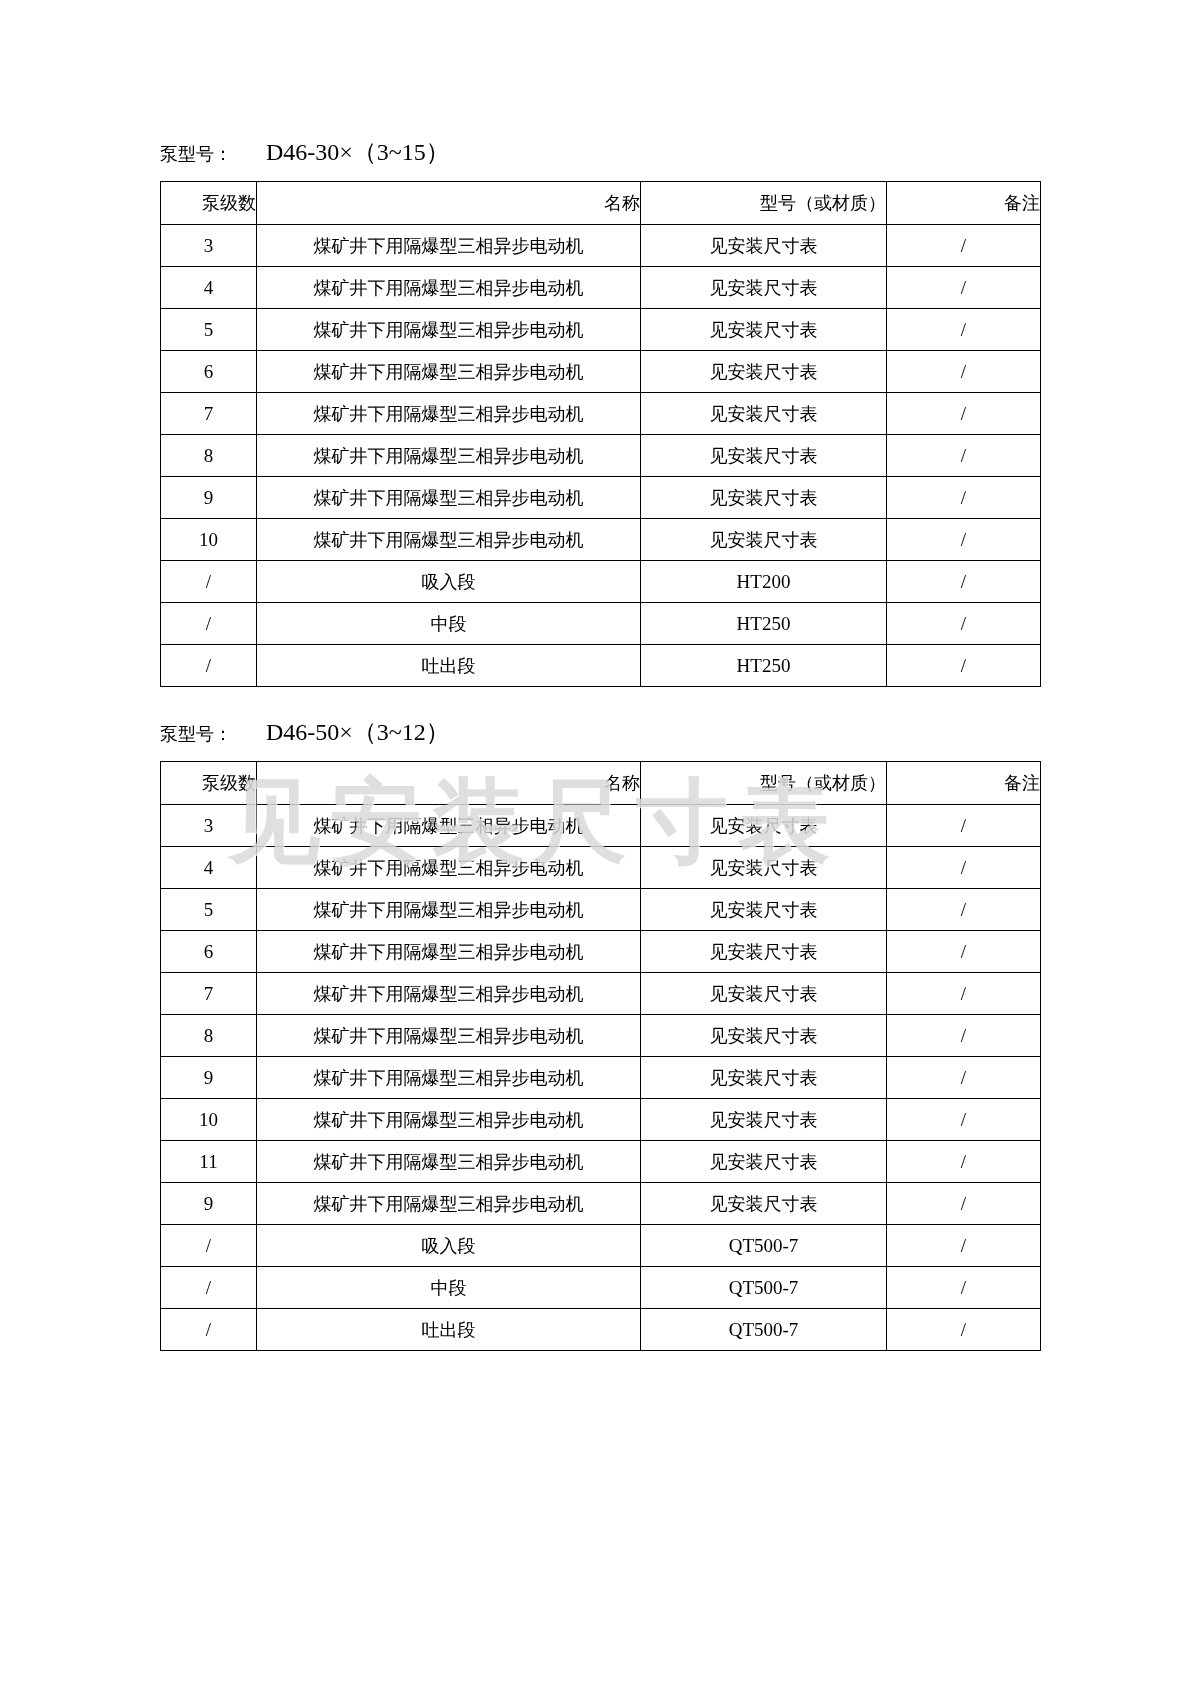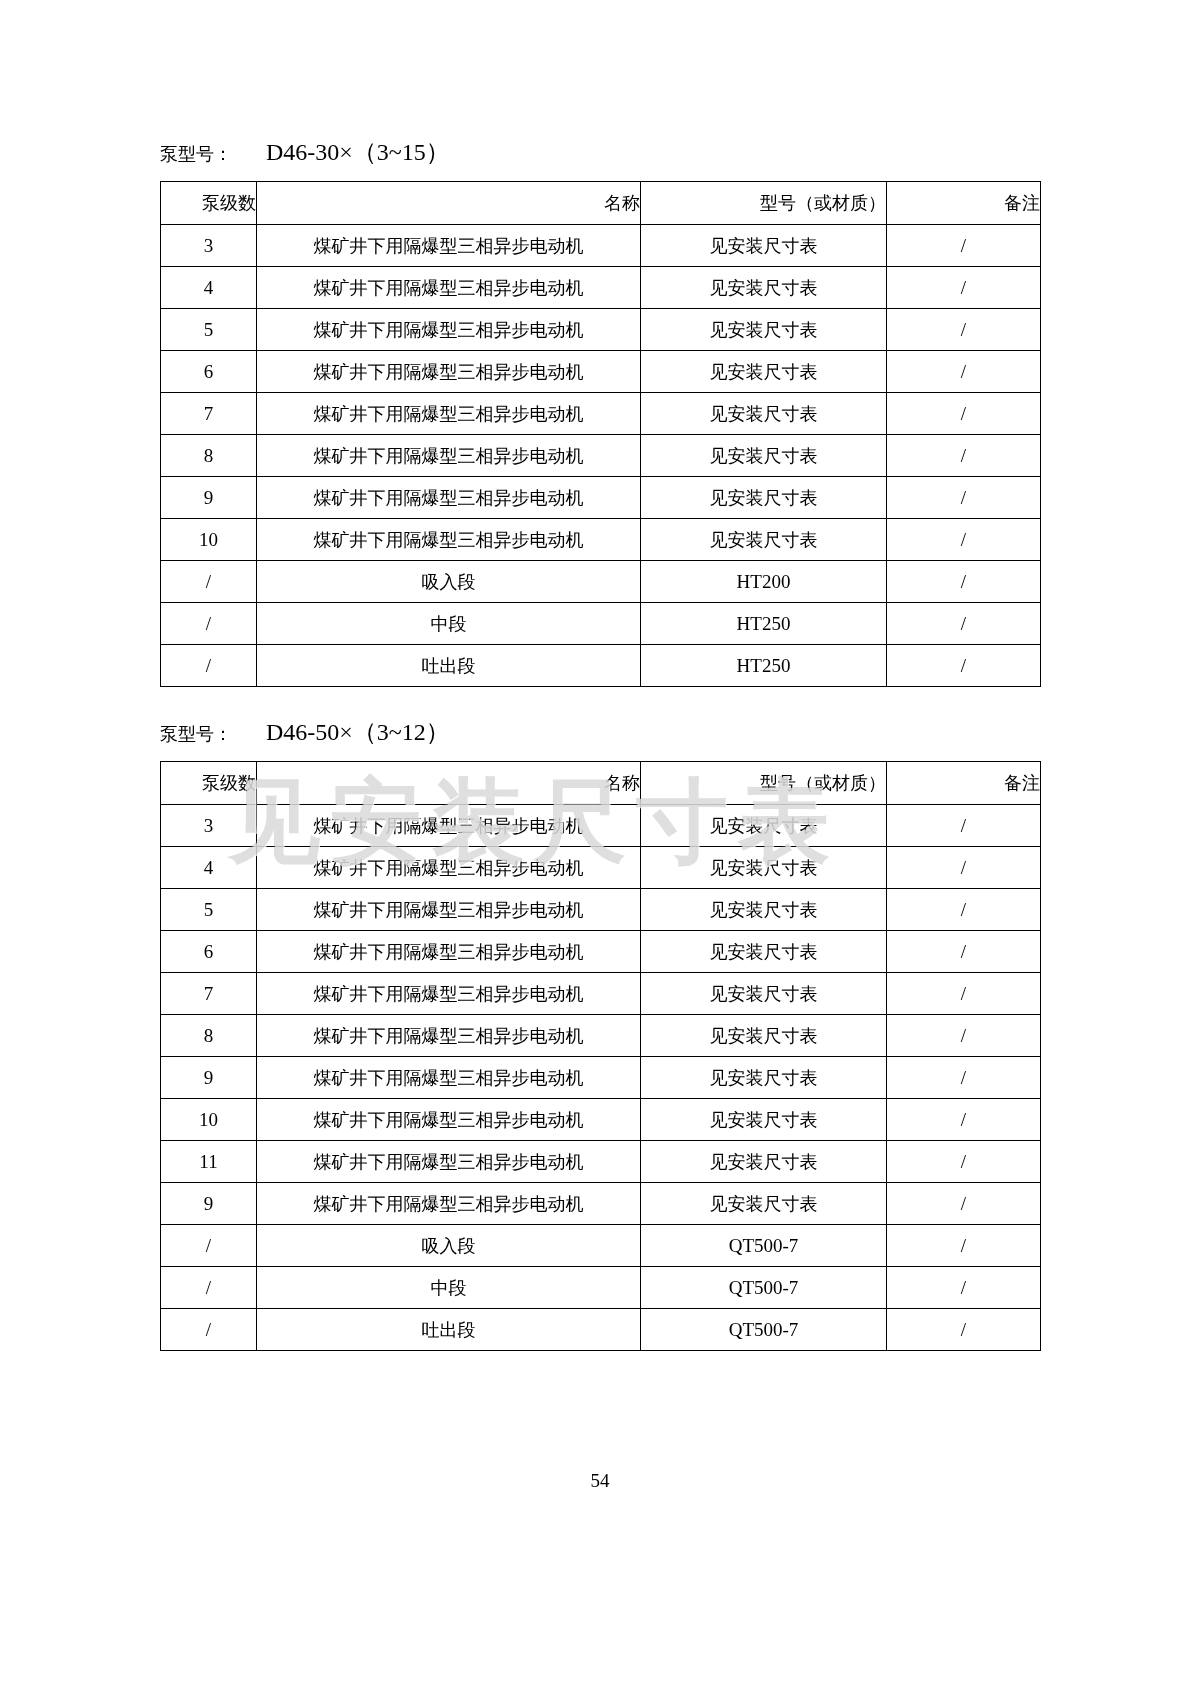--- a/index.html
+++ b/index.html
@@ -274,14 +274,13 @@
             <td class="cn">吐出段</td>
             <td class="mono">QT500-7</td>
             <td class="mono">/</td>
           </tr>
         </tbody>
     </table>
   </div>
 
   <div class="watermark">见安装尺寸表</div>
 
-  <div class="pagenum">54</div>
 </div>
 
 </body></html>

